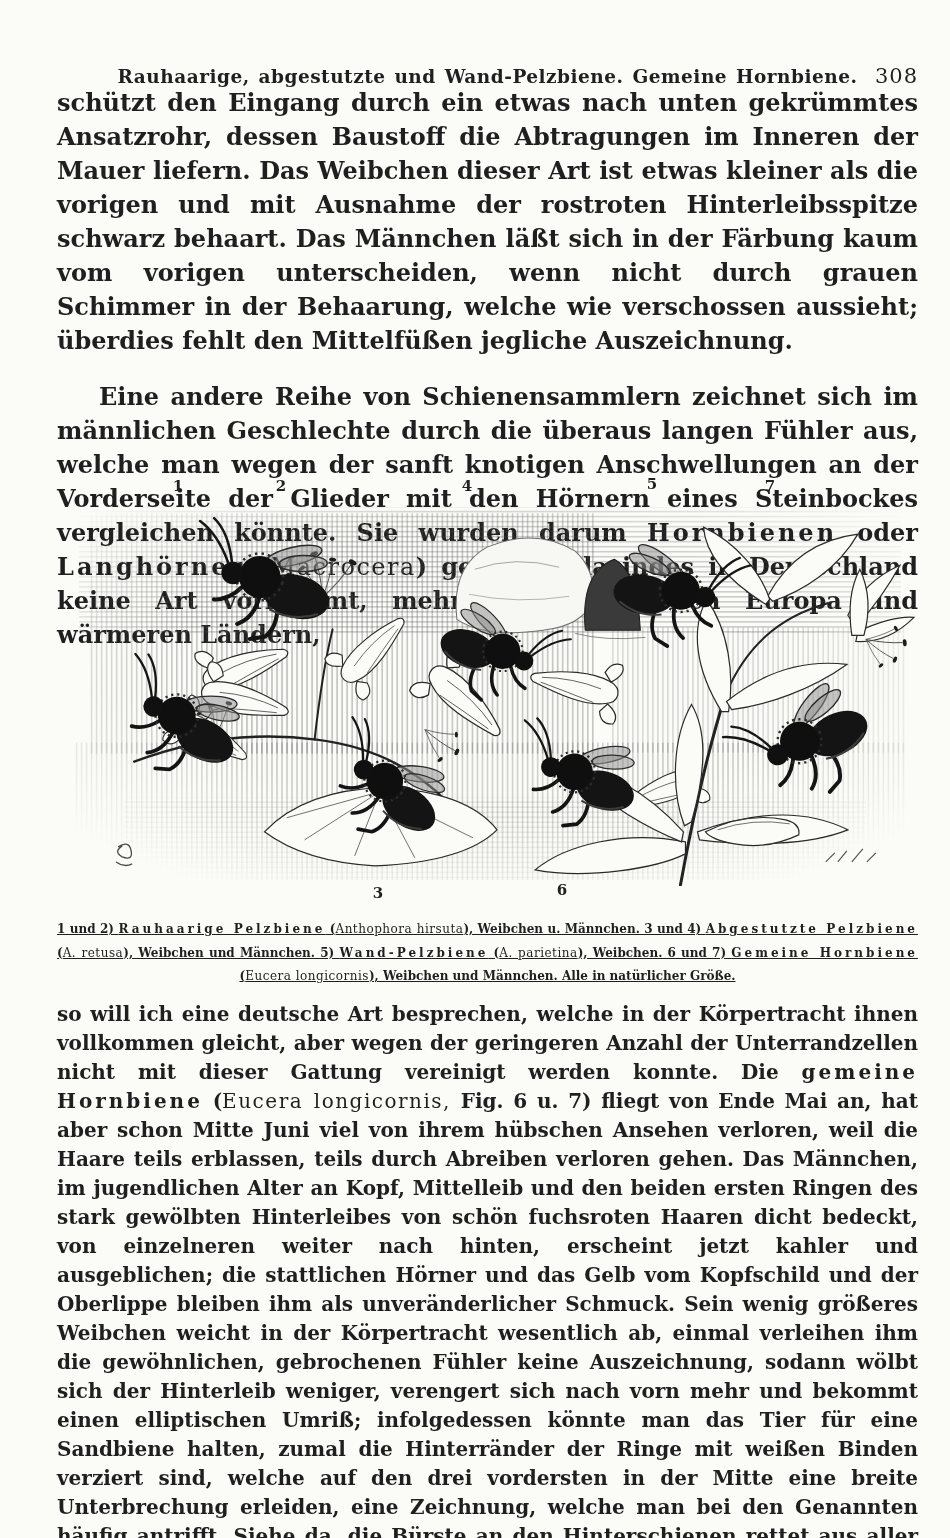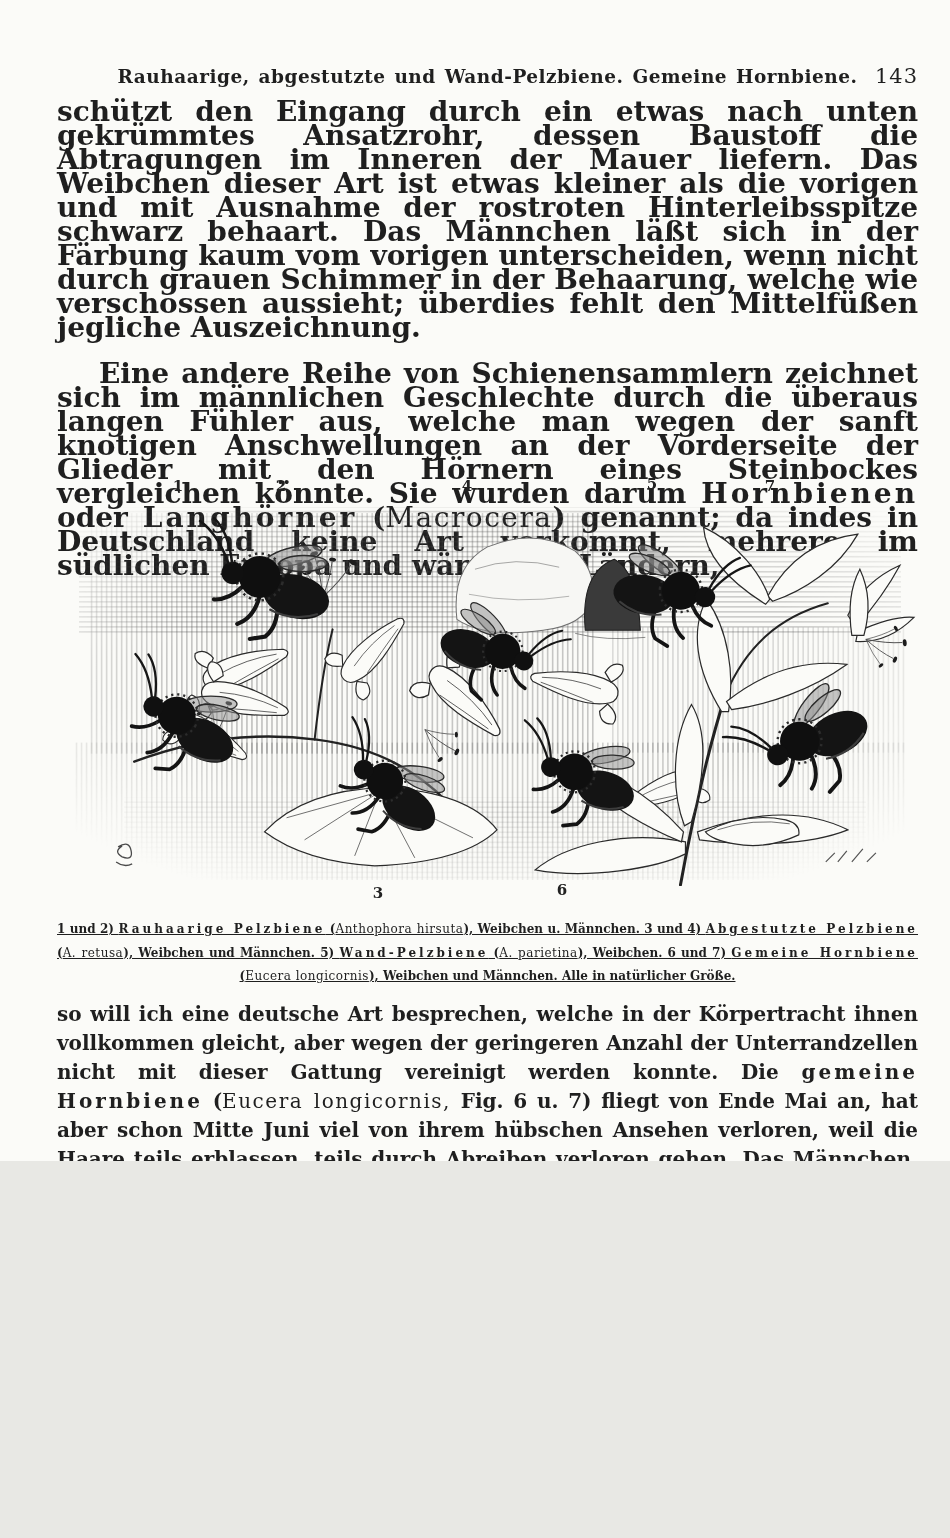--- a/index.html
+++ b/index.html
@@ -1,18 +1,18 @@
 <!DOCTYPE html>
 <html><head>
 <meta charset="utf-8">
 <style>
   html,body{margin:0;padding:0;background:#e8e8e4;}
   .page{
     position:relative;
-    width:950px;height:1161px;
+    width:950px;height:1538px;
     margin:0 auto;
     background:#fbfbf8;
     color:#1f1f1f;
     font-family:"DejaVu Serif","Liberation Serif",serif;
     overflow:hidden;
   }
   
   .running-head{
     position:absolute;top:66px;left:57px;width:861px;height:26px;
   }
@@ -24,21 +24,21 @@
   .running-head .pagenum{
     position:absolute;right:0;top:-2px;
     font-size:21px;font-weight:normal;letter-spacing:1px;
   }
   
   .textblock{
     position:absolute;left:57px;width:861px;
     text-align:justify;
     font-weight:bold;
   }
-  .tb-upper{top:100px;font-size:28px;line-height:24px;}
+  .tb-upper{top:86px;font-size:24px;line-height:34px;}
   .tb-upper p{margin:0;}
   .tb-upper p + p{margin-top:22px;text-indent:42px;}
   .tb-lower{top:1000px;font-size:20px;line-height:29px;text-align-last:justify;}
   .tb-lower p{margin:0;}
   .run-sperr{letter-spacing:3px;margin-top:10px;}
   .run-antiqua{font-weight:normal;letter-spacing:1.5px;margin-top:17px;}
   
   .engraving{
     position:absolute;left:64px;top:498px;width:852px;height:388px;
   }
@@ -60,21 +60,21 @@
   svg .vein{fill:none;stroke:#4e4e4e;stroke-width:0.8;}
   svg .stem{fill:none;stroke:#222;stroke-linecap:round;}
 </style>
 </head>
 <body>
 
 <div class="page">
 
   <div class="running-head">
     <span class="title">Rauhaarige, abgestutzte und Wand-Pelzbiene.  Gemeine Hornbiene.</span>
-    <span class="pagenum">143</span>
+    <span class="pagenum">308</span>
   </div>
 
   <div class="textblock tb-upper">
     <p>schützt den Eingang durch ein etwas nach unten gekrümmtes Ansatzrohr, dessen Baustoff die Abtragungen im Inneren der Mauer liefern. Das Weibchen dieser Art ist etwas kleiner als die vorigen und mit Ausnahme der rostroten Hinterleibsspitze schwarz behaart. Das Männchen läßt sich in der Färbung kaum vom vorigen unterscheiden, wenn nicht durch grauen Schimmer in der Behaarung, welche wie verschossen aussieht; überdies fehlt den Mittelfüßen jegliche Auszeichnung.</p>
     <p><span>Eine andere Reihe von Schienensammlern zeichnet sich im männlichen Geschlechte durch die überaus langen Fühler aus, welche man wegen der sanft knotigen Anschwellungen an der Vorderseite der Glieder mit den Hörnern eines Steinbockes vergleichen könnte. Sie wurden darum </span><span class="run-sperr">Hornbienen</span><span> oder </span><span class="run-sperr">Langhörner</span><span> (</span><span class="run-antiqua">Macrocera</span><span>) genannt; da indes in Deutschland keine Art vorkommt, mehrere im südlichen Europa und wärmeren Ländern,</span></p>
   </div>
 
   <span class="fig-label" style="left:170px;top:477px;">1</span>
   <span class="fig-label" style="left:273px;top:477px;">2</span>
   <span class="fig-label" style="left:459px;top:477px;">4</span>

